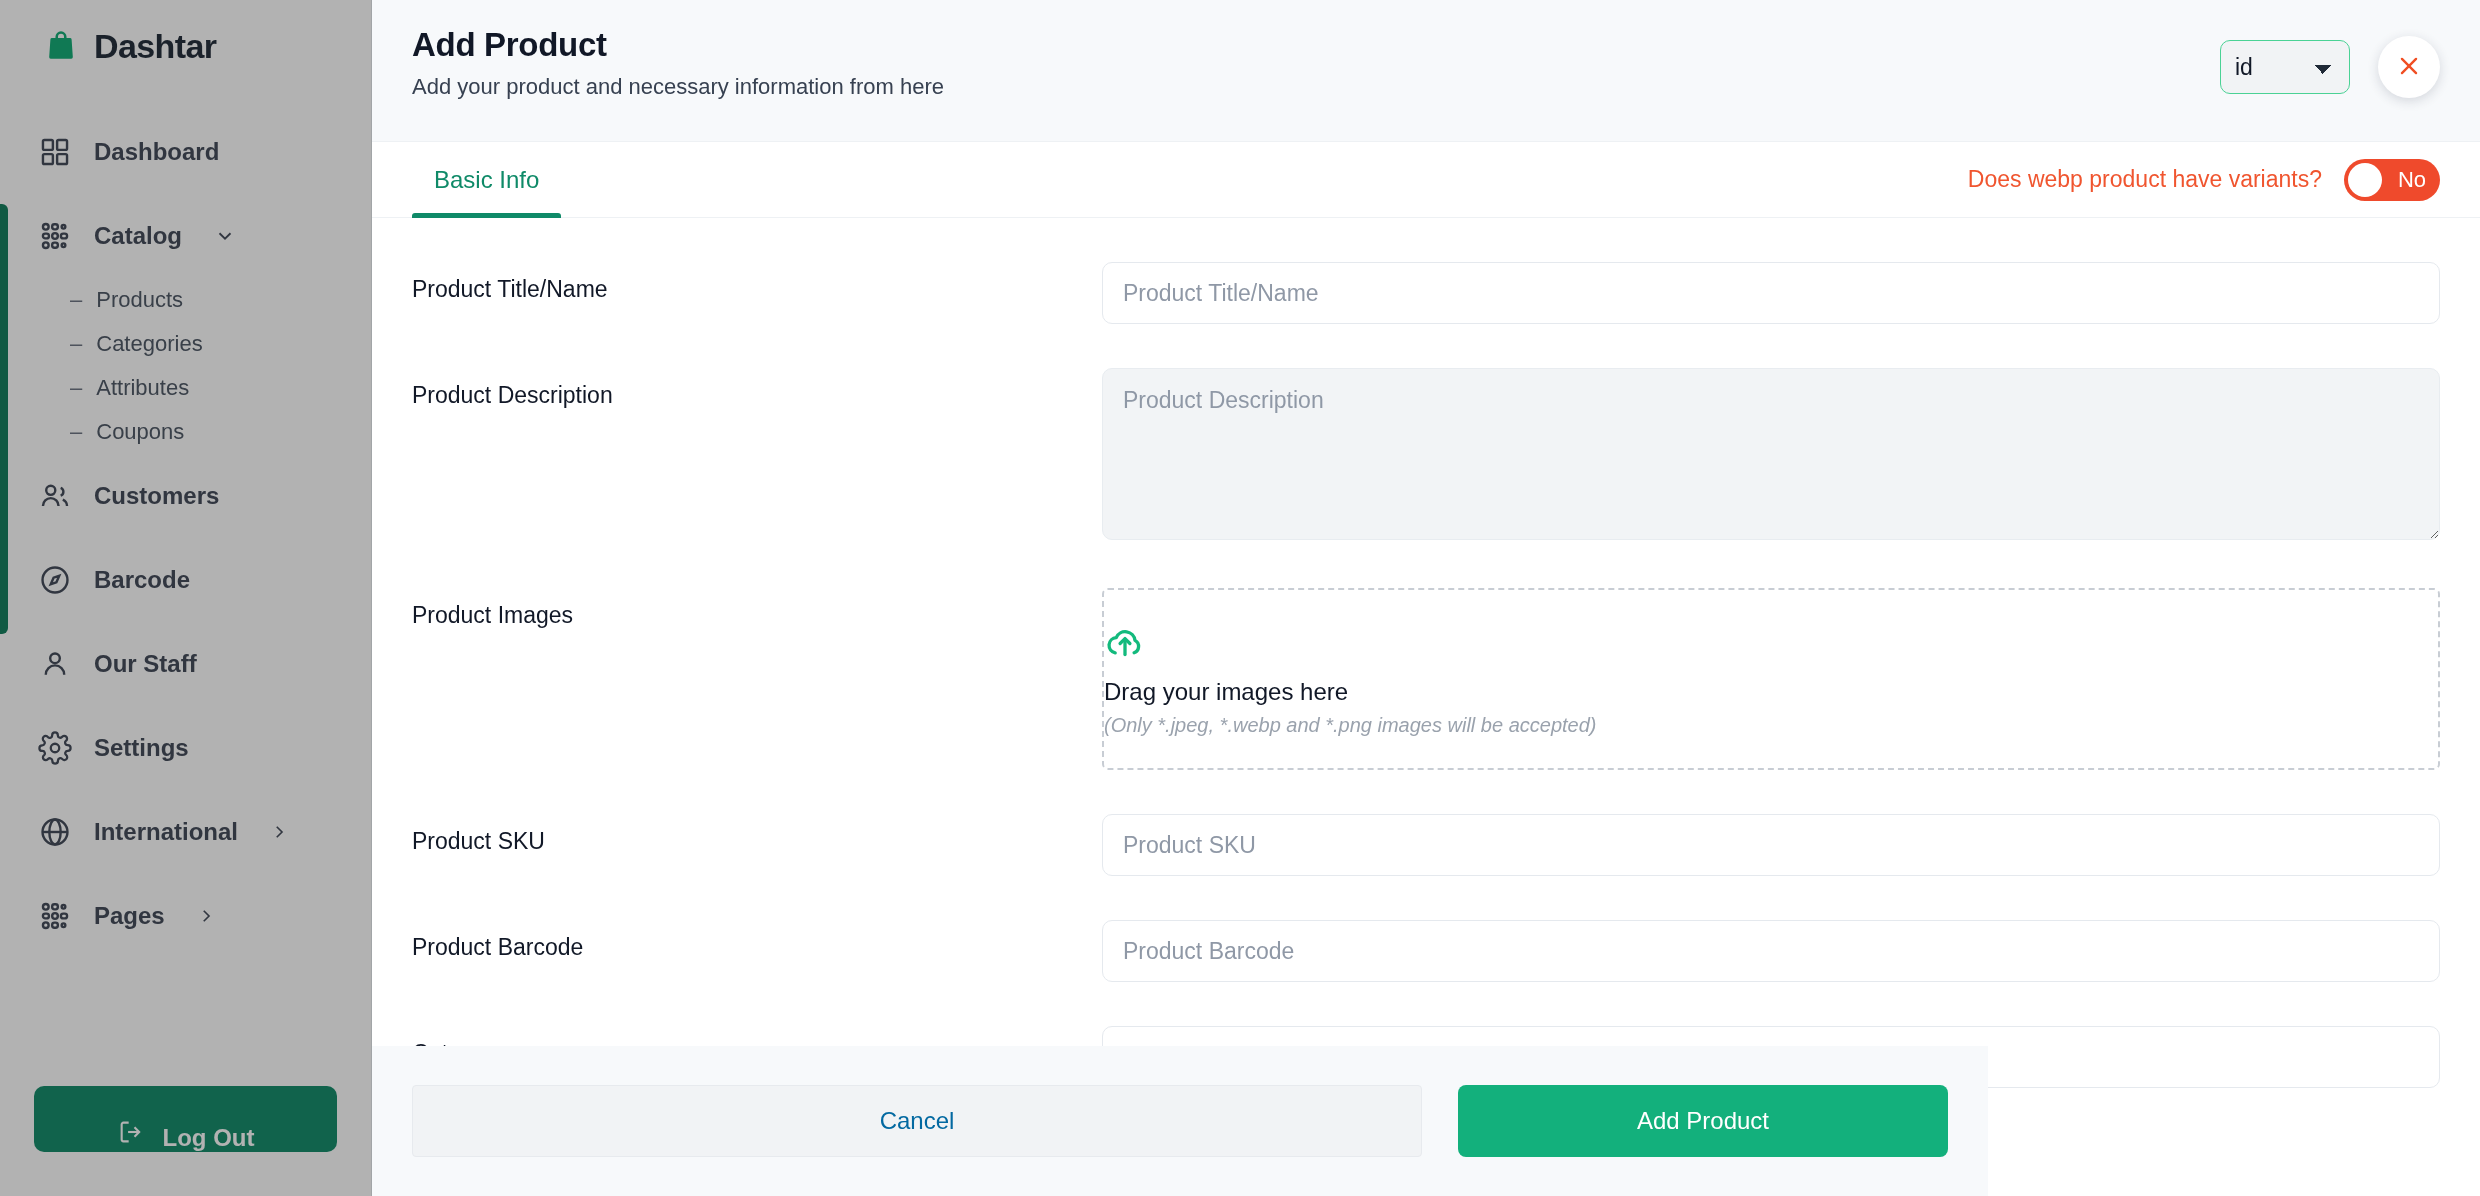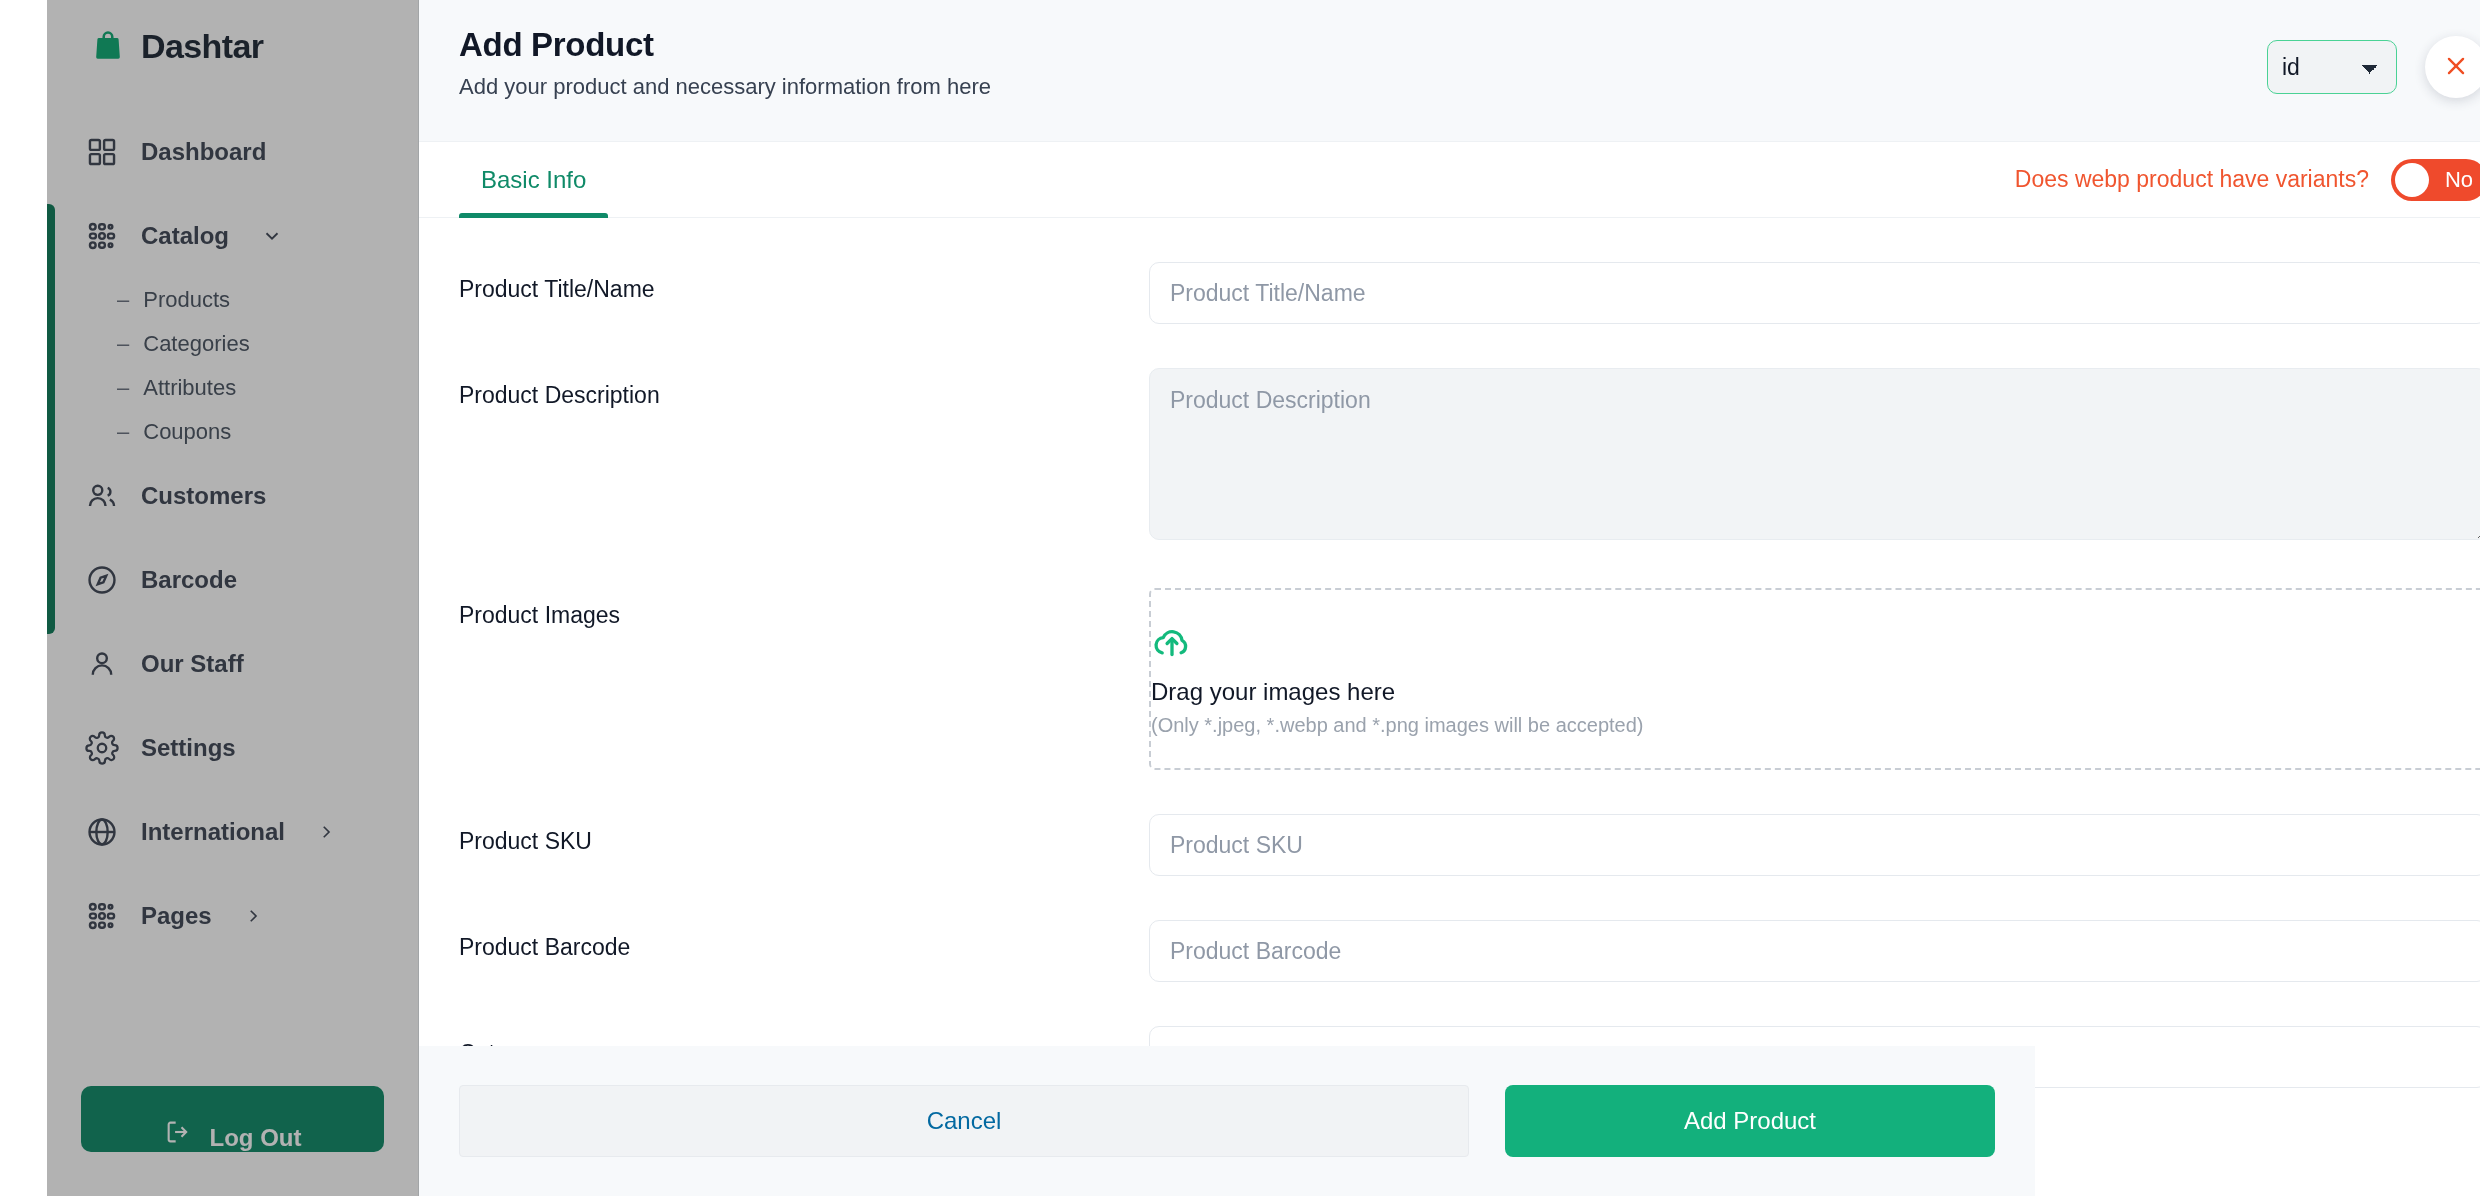--- a/index.html
+++ b/index.html
@@ -2,21 +2,21 @@
 <html><head>
 <meta charset="utf-8">
 <style>
   * { box-sizing: border-box; margin: 0; padding: 0; }
   html, body {
     width: 2480px; height: 1196px;
     overflow: hidden;
     font-family: "Liberation Sans", sans-serif;
     background: #ffffff;
   }
-  #app { position: relative; width: 1988px; height: 1196px; margin-left: 47px; }
+  #app { position: relative; width: 1988px; height: 1196px; }
 
   
   .sidebar {
     position: absolute; left: 0; top: 0;
     width: 372px; height: 1196px;
     background: #ffffff;
     border-right: 1px solid #e8ecef;
     display: flex; flex-direction: column;
     overflow: hidden;
   }
@@ -231,21 +231,21 @@
     border-radius: 6px;
     display: flex; flex-direction: column;
     justify-content: center;
     gap: 8px;
     cursor: pointer;
     background: #ffffff;
   }
   .dropzone .up-icon { color: #13ba7d; margin-bottom: 6px; }
   .dropzone .up-icon svg { width: 42px; height: 42px; display: block; }
   .dz-title { font-size: 24px; color: #111827; font-weight: 400; }
-  .dz-note { font-size: 20px; color: #9aa2ad; }
+  .dz-note { font-size: 20px; color: #9aa2ad; font-style: italic; }
 
   
   .drawer-footer {
     position: absolute; left: 372px; right: 0; bottom: 0;
     height: 150px;
     background: #f7f9fb;
     display: flex; align-items: center; gap: 36px;
     padding: 0 40px;
     z-index: 20;
   }

